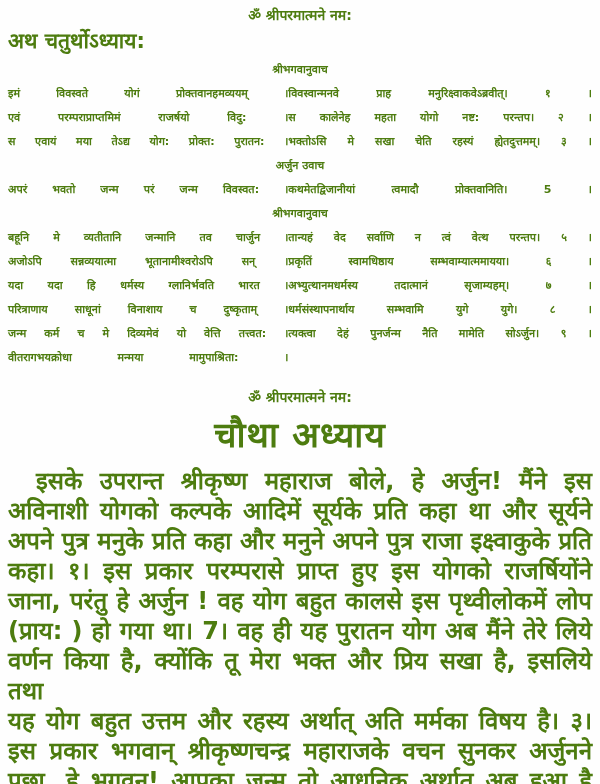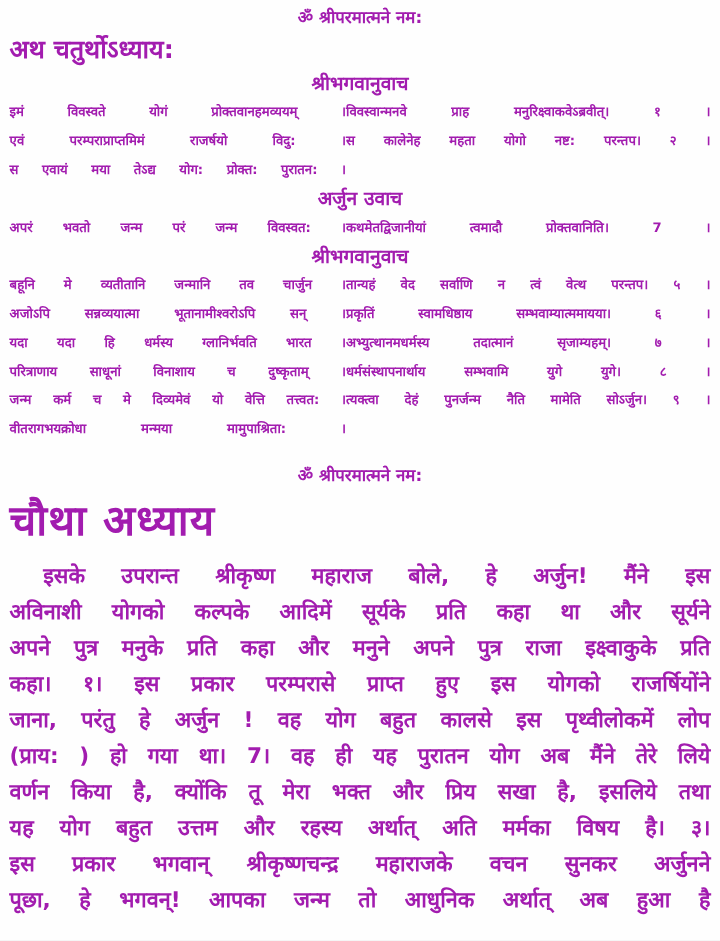--- a/index.html
+++ b/index.html
@@ -5,40 +5,40 @@
   html, body {
     margin: 0;
     padding: 0;
     background: #e8e8e8;
   }
   .page {
     width: 600px;
     height: 784px;
     margin: 0 auto;
     background: #fefefe;
-    color: #a21caf;
+    color: #4d7c0f;
     font-family: "DejaVu Sans", "Liberation Sans", sans-serif;
     font-weight: 700;
     box-sizing: border-box;
     padding: 5px 8px 0 8px;
     overflow: hidden;
   }
   .invocation {
     text-align: center;
     font-size: 14px;
     line-height: 20px;
   }
   .chapter-sa {
     font-size: 21px;
     line-height: 26px;
     margin: 3px 0 4px 0;
   }
   .speaker {
     text-align: center;
-    font-size: 16px;
+    font-size: 11px;
     line-height: 24px;
   }
   .verse {
     display: flex;
     font-size: 11px;
     line-height: 24px;
     white-space: normal;
   }
   .verse .vleft {
     width: 48%;
@@ -50,27 +50,28 @@
     text-align: justify;
     text-align-last: justify;
   }
   .invocation2 {
     text-align: center;
     font-size: 14px;
     line-height: 20px;
     margin-top: 17px;
   }
   .chapter-hi {
+    text-align: center;
     font-size: 35px;
     line-height: 42px;
     margin: 7px 0 10px 0;
     letter-spacing: 1px;
   }
   .para-line {
-    font-size: 18px;
+    font-size: 24px;
     line-height: 30px;
     text-align: justify;
     text-align-last: justify;
   }
   .para-line.indent {
     padding-left: 28px;
   }
 </style>
 </head>
 <body>
@@ -85,27 +86,28 @@
     <div class="verse">
       <span class="vleft">इमं विवस्वते योगं प्रोक्तवानहमव्ययम् ।</span>
       <span class="vright">विवस्वान्मनवे प्राह मनुरिक्ष्वाकवेऽब्रवीत्। १ ।</span>
     </div>
     <div class="verse">
       <span class="vleft">एवं परम्पराप्राप्तमिमं राजर्षयो विदु: ।</span>
       <span class="vright">स कालेनेह महता योगो नष्ट: परन्तप। २ ।</span>
     </div>
     <div class="verse">
       <span class="vleft">स एवायं मया तेऽद्य योग: प्रोक्त: पुरातन: ।</span>
+      <span class="vright">भक्तोऽसि मे सखा चेति रहस्यं ह्येतदुत्तमम्। ३ ।</span>
     </div>
 
     <div class="speaker">अर्जुन उवाच</div>
 
     <div class="verse">
       <span class="vleft">अपरं भवतो जन्म परं जन्म विवस्वत: ।</span>
-      <span class="vright">कथमेतद्विजानीयां त्वमादौ प्रोक्तवानिति। 7 ।</span>
+      <span class="vright">कथमेतद्विजानीयां त्वमादौ प्रोक्तवानिति। 5 ।</span>
     </div>
 
     <div class="speaker">श्रीभगवानुवाच</div>
 
     <div class="verse">
       <span class="vleft">बहूनि मे व्यतीतानि जन्मानि तव चार्जुन ।</span>
       <span class="vright">तान्यहं वेद सर्वाणि न त्वं वेत्थ परन्तप। ५ ।</span>
     </div>
     <div class="verse">
       <span class="vleft">अजोऽपि सन्नव्ययात्मा भूतानामीश्वरोऽपि सन् ।</span>

